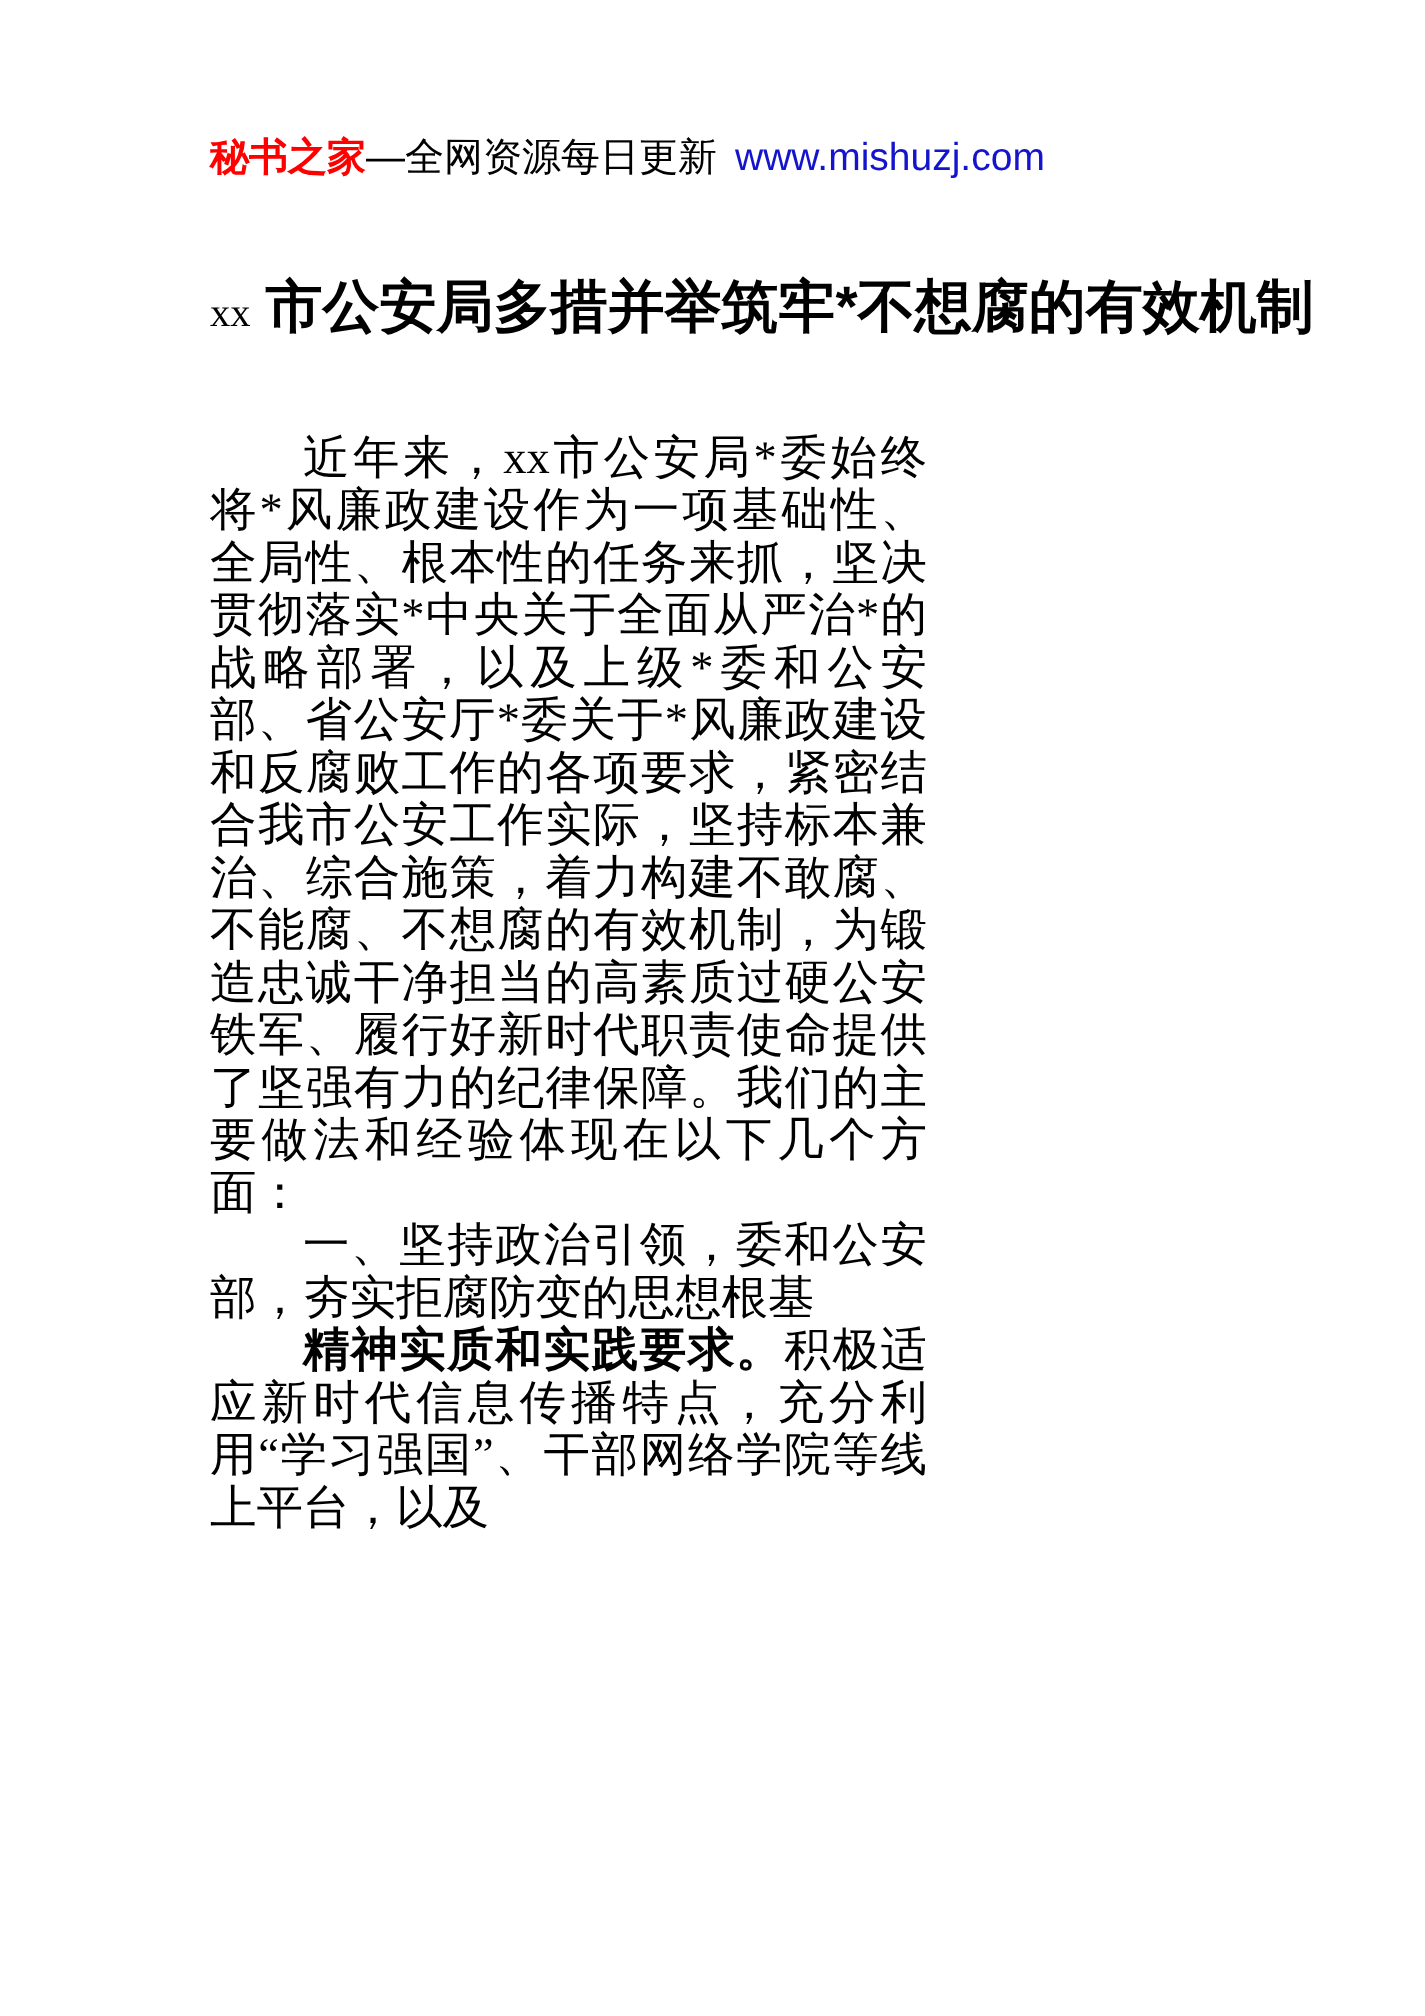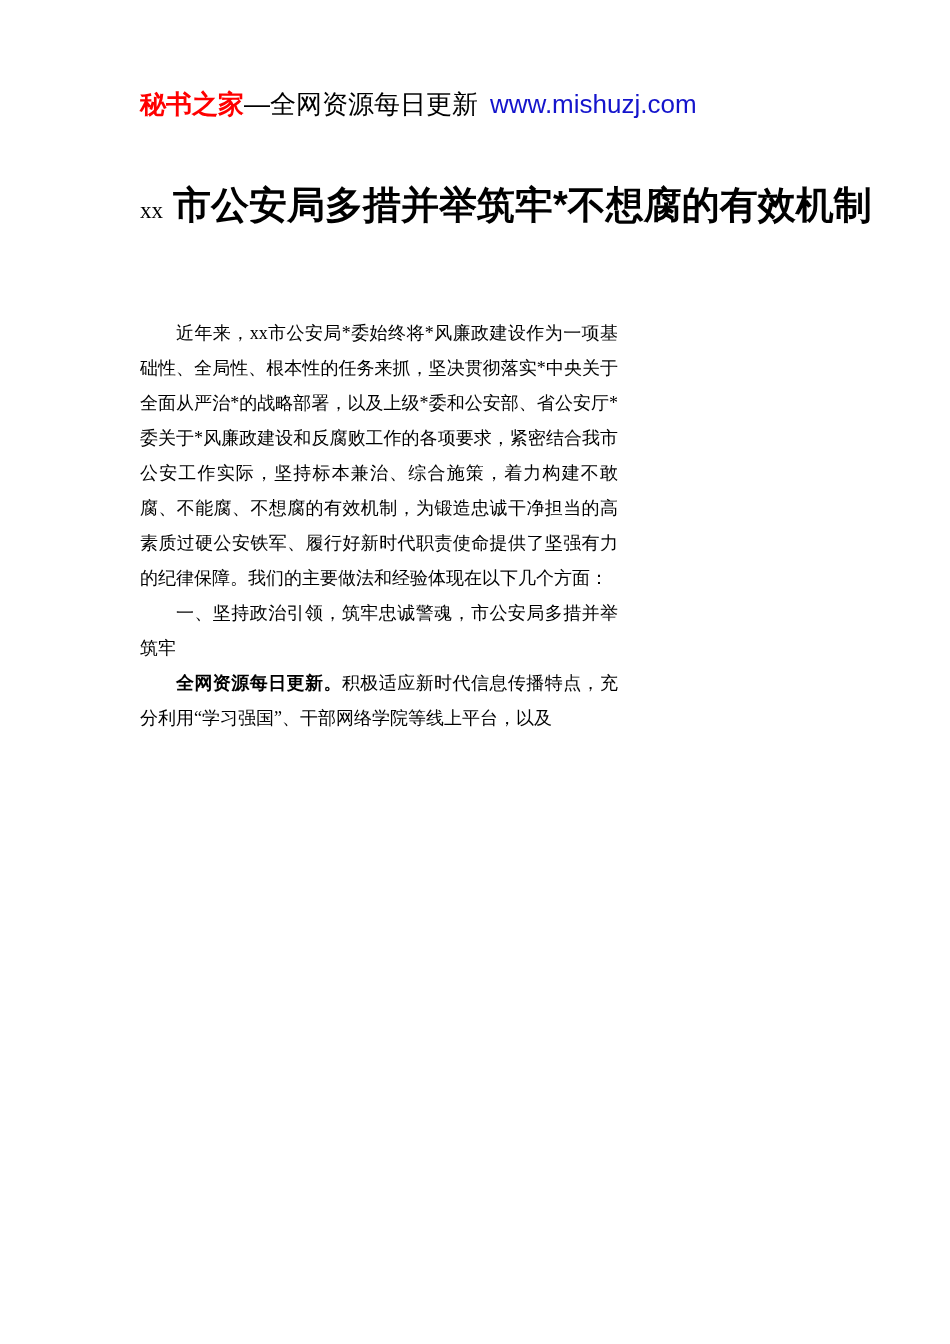--- a/index.html
+++ b/index.html
@@ -48,28 +48,28 @@
     font-family: "Liberation Sans", sans-serif;
     font-size: 38px;
     font-weight: 600;
     line-height: 50px;
     color: #000000;
     white-space: nowrap;
   }
   .title-latin {
     font-family: "Liberation Serif", serif;
     font-weight: 400;
-    font-size: 23px;
+    font-size: 27px;
     margin-right: 10px;
   }
   
   .content {
-    margin-top: 80px;
+    margin-top: 54px;
     font-family: "Liberation Serif", sans-serif;
-    font-size: 18px;
+    font-size: 31px;
     line-height: 35px;
     color: #000000;
     text-align: justify;
   }
   .para {
     margin: 0;
     text-indent: 2em;
   }
   .lead {
     font-weight: bold;
@@ -88,24 +88,24 @@
     <span class="title-latin">xx</span><span class="title-rest">市公安局多措并举筑牢*不想腐的有效机制</span>
   </h1>
 
   <div class="content">
 
     <p class="para">
       <span>近年来，xx市公安局*委始终将*风廉政建设作为一项基础性、全局性、根本性的任务来抓，坚决贯彻落实*中央关于全面从严治*的战略部署，以及上级*委和公安部、省公安厅*委关于*风廉政建设和反腐败工作的各项要求，紧密结合我市公安工作实际，坚持标本兼治、综合施策，着力构建不敢腐、不能腐、不想腐的有效机制，为锻造忠诚干净担当的高素质过硬公安铁军、履行好新时代职责使命提供了坚强有力的纪律保障。我们的主要做法和经验体现在以下几个方面：</span>
     </p>
 
     <p class="para">
-      <span>一、坚持政治引领，筑牢忠诚警魂，市公安局多措并举筑牢</span>
+      <span>一、坚持政治引领，委和公安部，夯实拒腐防变的思想根基</span>
     </p>
 
 
 
     <p class="para">
-      <strong class="lead">全网资源每日更新。</strong><span>积极适应新时代信息传播特点，充分利用“学习强国”、干部网络学院等线上平台，以及</span>
+      <strong class="lead">精神实质和实践要求。</strong><span>积极适应新时代信息传播特点，充分利用“学习强国”、干部网络学院等线上平台，以及</span>
     </p>
 
   </div>
 
 </div>
 
 </body></html>

